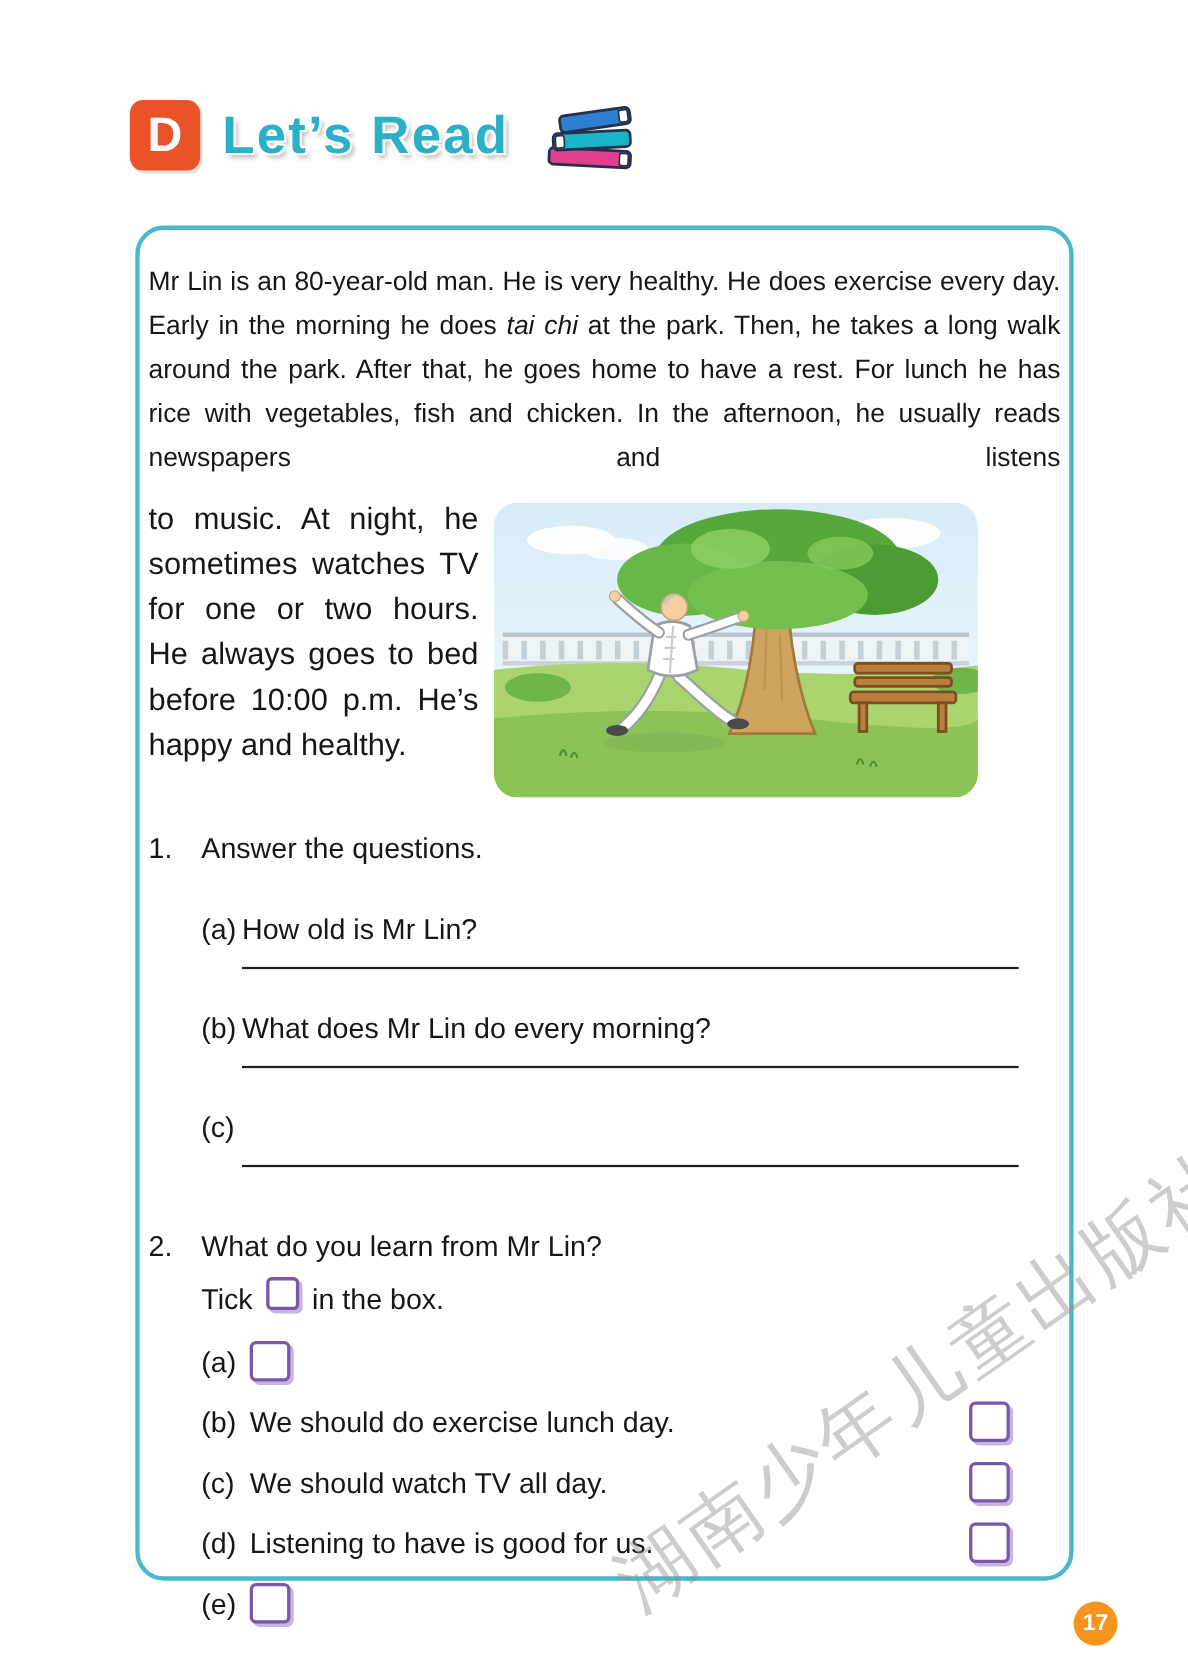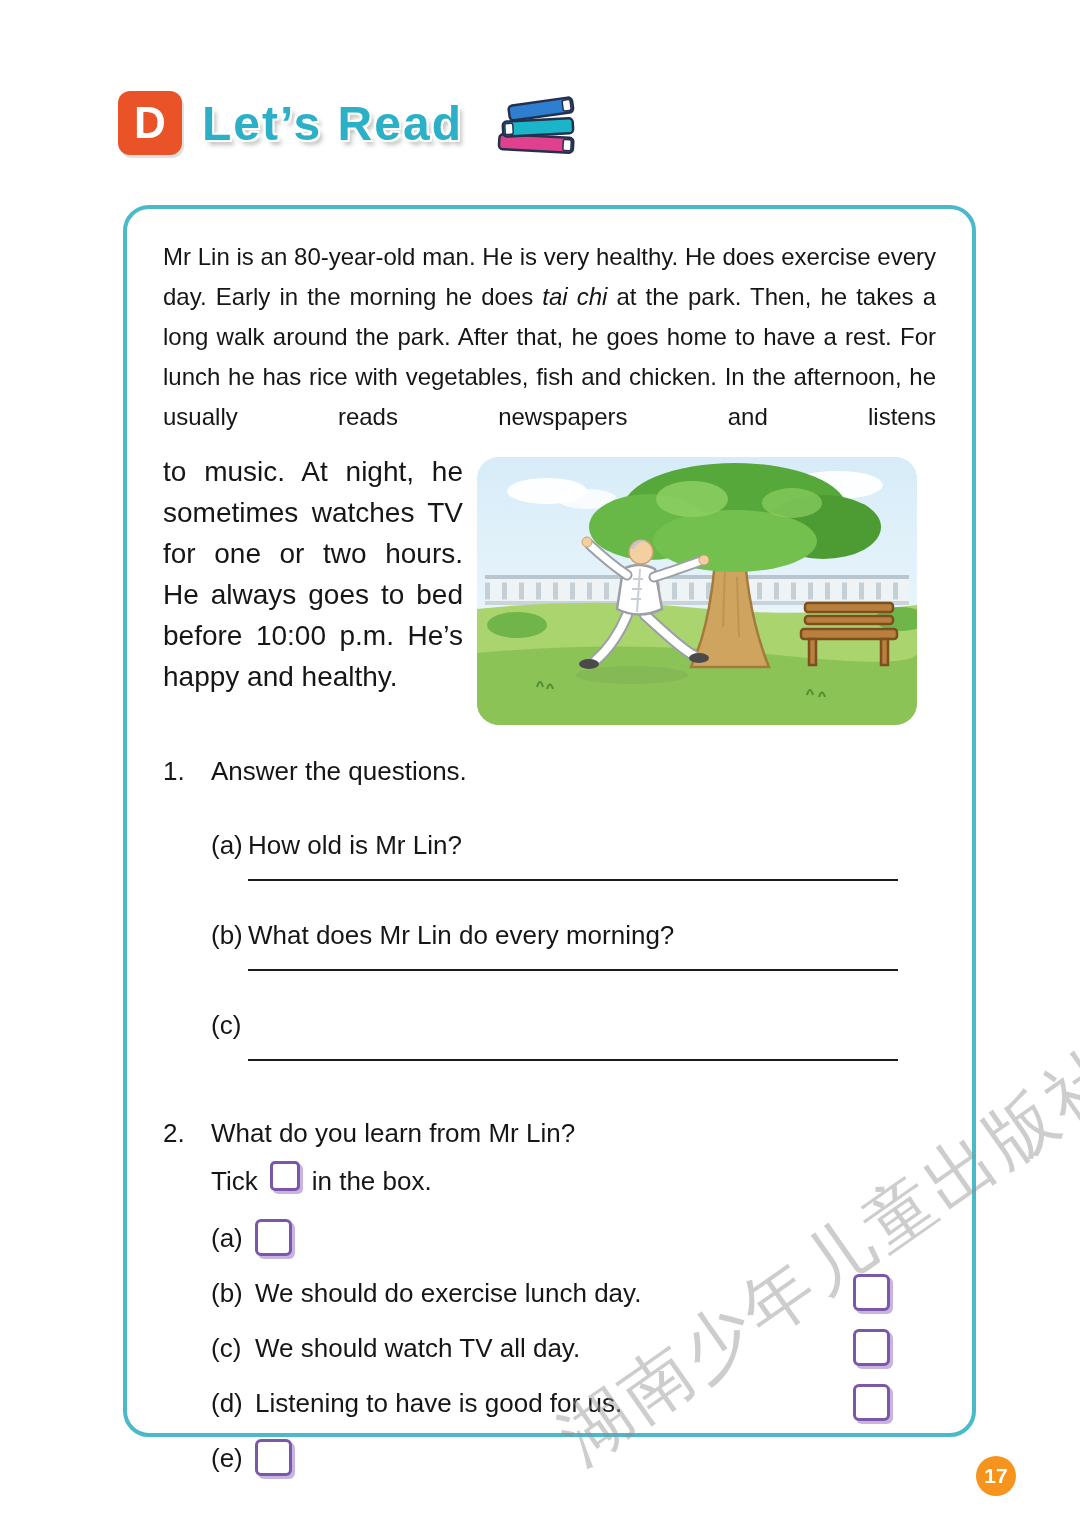--- a/index.html
+++ b/index.html
@@ -21,21 +21,21 @@
     font-size: 48px; font-weight: bold; letter-spacing: 2px; color: #2cb0c7;
     text-shadow: -2px -2px 0 #fff, 2px -2px 0 #fff, -2px 2px 0 #fff, 2px 2px 0 #fff,
                  4px 5px 4px rgba(80,80,80,0.35);
   }
   .books { width: 104px; height: 74px; margin-left: 2px; }
 
   
   .reading-box {
     position: absolute; left: 123px; top: 205px; width: 853px; height: 1232px;
     border: 4px solid #4ab9ca; border-radius: 26px;
-    padding: 28px 36px; background: #ffffff;
+    padding: 28px 8px; background: #ffffff;
   }
 
   .passage-p1 {
     font-size: 24px; line-height: 40px; text-align: justify; text-align-last: justify;
     color: #161616;
   }
   .passage-p1 i { font-style: italic; }
 
   .passage-row { display: flex; margin-top: 8px; }
   .side-text { width: 300px; font-size: 28px; line-height: 41px; text-align: justify; margin-top: 6px; }

